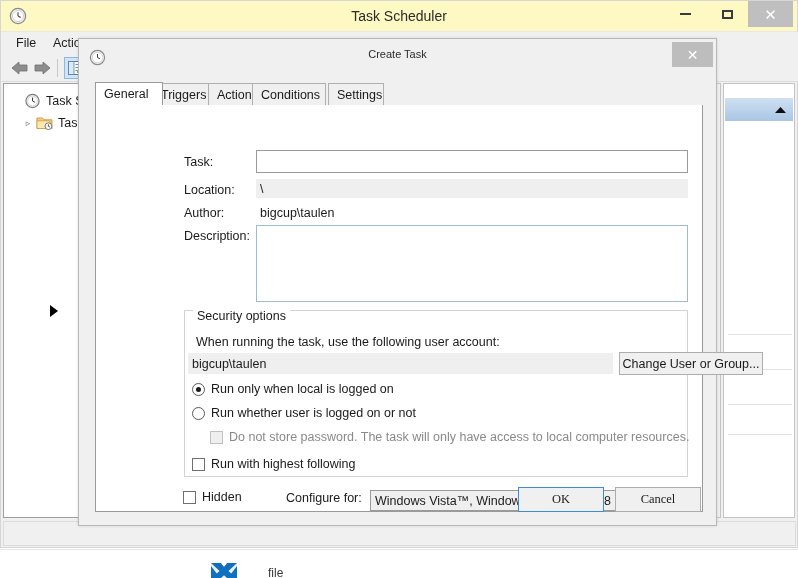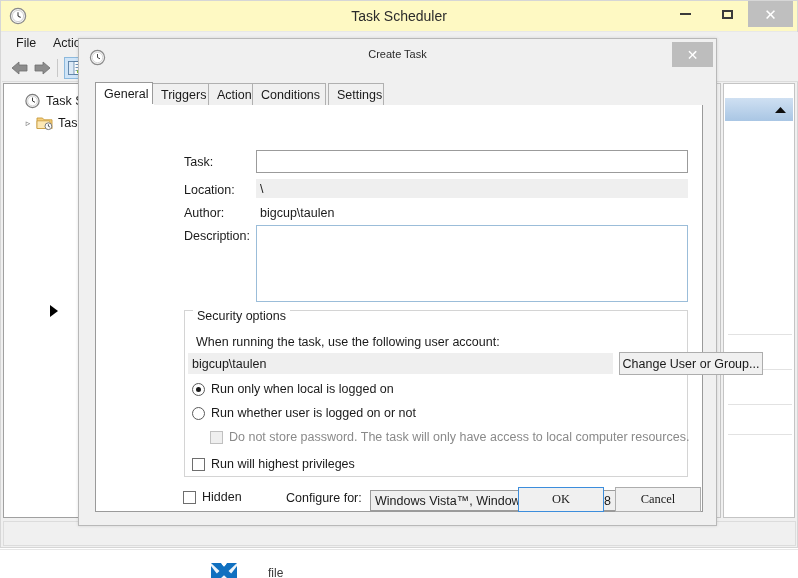--- a/index.html
+++ b/index.html
@@ -562,21 +562,21 @@
         <line x1="8.5" y1="8.5" x2="11" y2="9.8" stroke="#444" stroke-width="1"></line>
       </svg>
     </span>
     <div id="dlg-title">Create Task</div>
     <div id="dlg-close">
       <span>✕</span>
     </div>
   </div>
 
   <div id="tabstrip">
-    <div class="tab active" style="left:0px;width:58px;top:-1px">
+    <div class="tab active" style="left:0px;width:68px;top:-1px">
         <span>General</span>
       </div>
     <div class="tab" style="left:57px;width:57px">
         <span>Triggers</span>
       </div>
     <div class="tab" style="left:113px;width:53px">
         <span>Actions</span>
       </div>
     <div class="tab" style="left:157px;width:74px">
         <span>Conditions</span>
@@ -614,21 +614,21 @@
   <span class="radio checked" style="left:113px; top:344px"></span>
   <div class="lbl" style="left:132px; top:343px">Run only when local is logged on</div>
 
   <span class="radio" style="left:113px; top:368px"></span>
   <div class="lbl" style="left:132px; top:367px">Run whether user is logged on or not</div>
 
   <span class="checkbox disabled" style="left:131px; top:392px"></span>
   <div class="lbl" style="left:150px; top:391px; color:#8a8a8a">Do not store password.  The task will only have access to local computer resources.</div>
 
   <span class="checkbox" style="left:113px; top:419px"></span>
-  <div class="lbl" style="left:132px; top:418px">Run will highest privileges</div>
+  <div class="lbl" style="left:132px; top:418px">Run with highest following</div>
 
   <span class="checkbox" style="left:104px; top:452px"></span>
   <div class="lbl" style="left:123px; top:451px">Hidden</div>
 
   <div class="lbl" style="left:207px; top:452px">Configure for:</div>
   <div id="configure-select">
     <span>Windows Vista™, Windows Server™ 2008</span>
     <span id="configure-chevron">
       <svg width="9" height="6" viewBox="0 0 9 6">
           <path d="M0.6,0.8 L4.5,5 L8.4,0.8" fill="none" stroke="#303030" stroke-width="1.3"></path>

